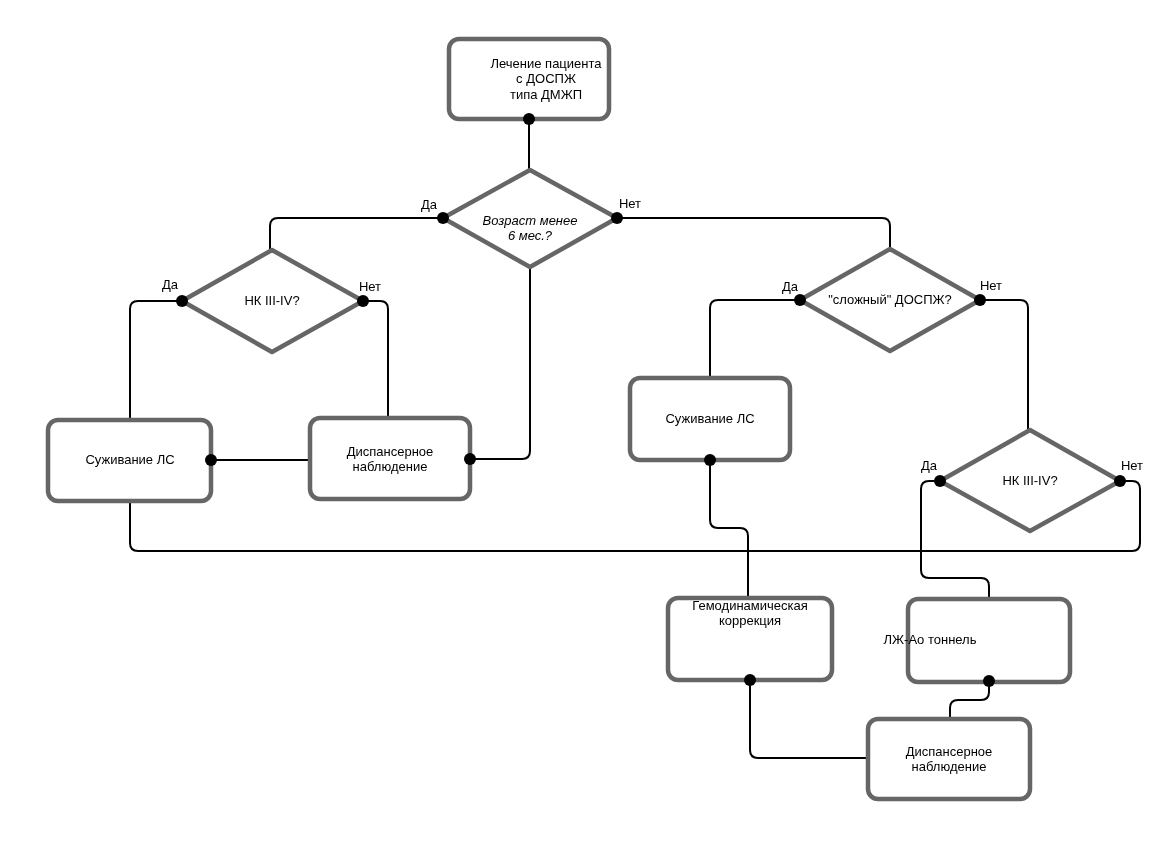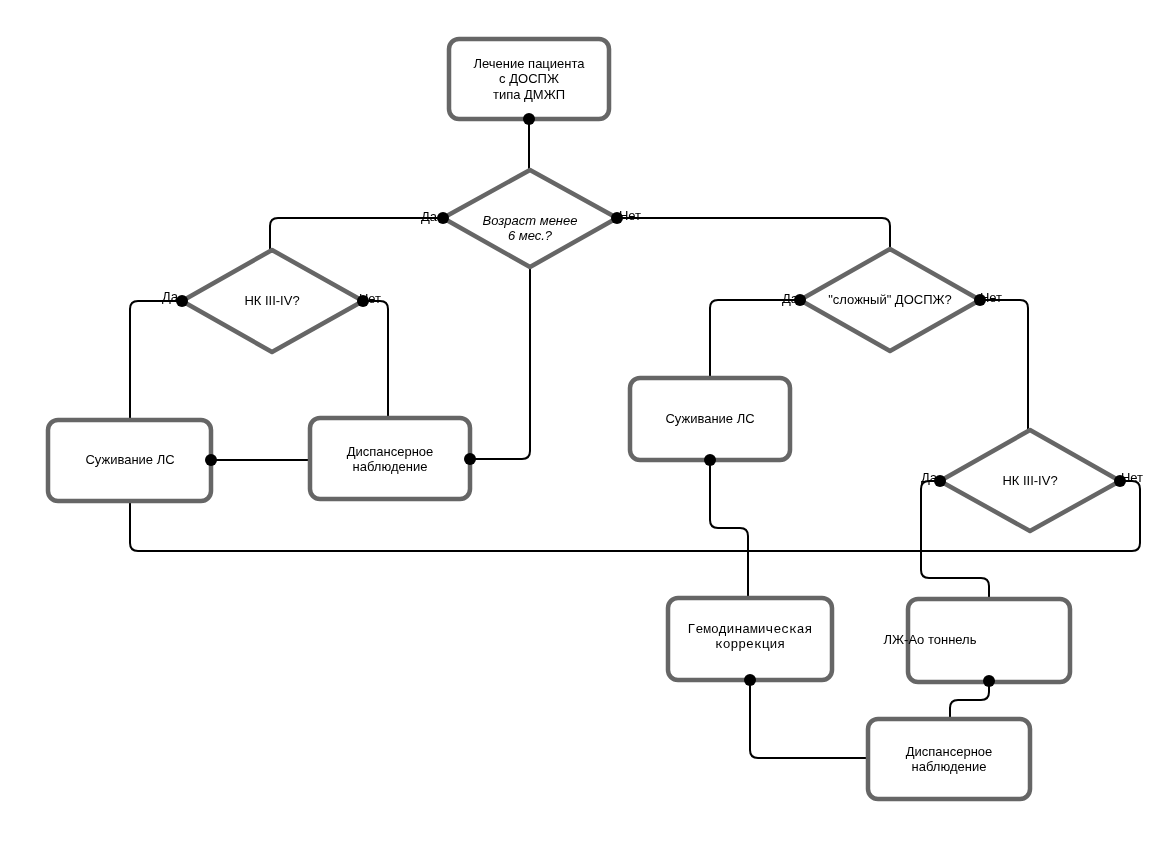--- a/index.html
+++ b/index.html
@@ -52,21 +52,20 @@
     pointer-events: none;
   }
   .edge-label {
     position: absolute;
     transform: translate(-50%, -50%);
     font-size: 13px;
     color: #000000;
     text-align: center;
     white-space: nowrap;
     pointer-events: none;
-    margin-top: 12px;
   }
 </style>
 </head>
 <body>
 
 <div class="canvas">
 
   <svg width="1149" height="849" viewBox="0 0 1149 849">
 
     <g>
@@ -111,33 +110,33 @@
       <circle class="dot" cx="800" cy="300" r="6"></circle>
       <circle class="dot" cx="980" cy="300" r="6"></circle>
       <circle class="dot" cx="710" cy="460" r="6"></circle>
       <circle class="dot" cx="940" cy="481" r="6"></circle>
       <circle class="dot" cx="1120" cy="481" r="6"></circle>
       <circle class="dot" cx="750" cy="680" r="6"></circle>
       <circle class="dot" cx="989" cy="681" r="6"></circle>
     </g>
   </svg>
 
-  <div class="node-label" style="left:529px; top:79px;">Лечение пациента
+  <div class="node-label" style="left:546px; top:79px;">Лечение пациента
 с ДОСПЖ
 типа ДМЖП</div>
   <div class="node-label" style="left:530px; top:228px;font-style:italic;">Возраст менее
 6 мес.?</div>
   <div class="node-label" style="left:272px; top:301px;">НК III-IV?</div>
   <div class="node-label" style="left:130px; top:460px;">Суживание ЛС</div>
   <div class="node-label" style="left:390px; top:459px;">Диспансерное
 наблюдение</div>
   <div class="node-label" style="left:890px; top:300px;">"сложный" ДОСПЖ?</div>
   <div class="node-label" style="left:710px; top:419px;">Суживание ЛС</div>
   <div class="node-label" style="left:1030px; top:481px;">НК III-IV?</div>
-  <div class="node-label" style="left:750px; top:637px;font-family:Liberation Mono, monospace;">Гемодинамическая
+  <div class="node-label" style="left:750px; top:613px;">Гемодинамическая
 коррекция</div>
   <div class="node-label" style="left:930px; top:640px;">ЛЖ-Ао тоннель</div>
   <div class="node-label" style="left:949px; top:759px;">Диспансерное
 наблюдение</div>
 
   <div class="edge-label" style="left:429px; top:204px;">Да</div>
   <div class="edge-label" style="left:630px; top:203px;">Нет</div>
   <div class="edge-label" style="left:170px; top:284px;">Да</div>
   <div class="edge-label" style="left:370px; top:286px;">Нет</div>
   <div class="edge-label" style="left:790px; top:286px;">Да</div>

